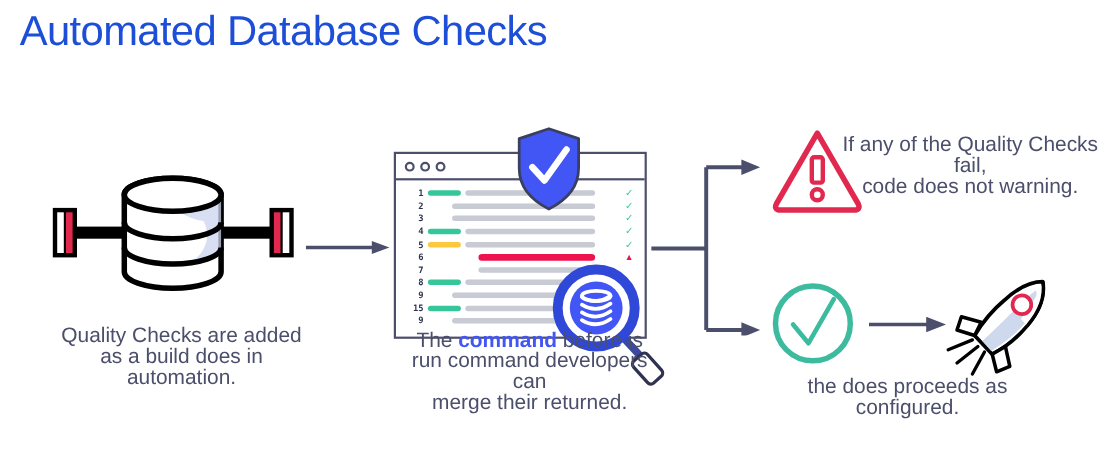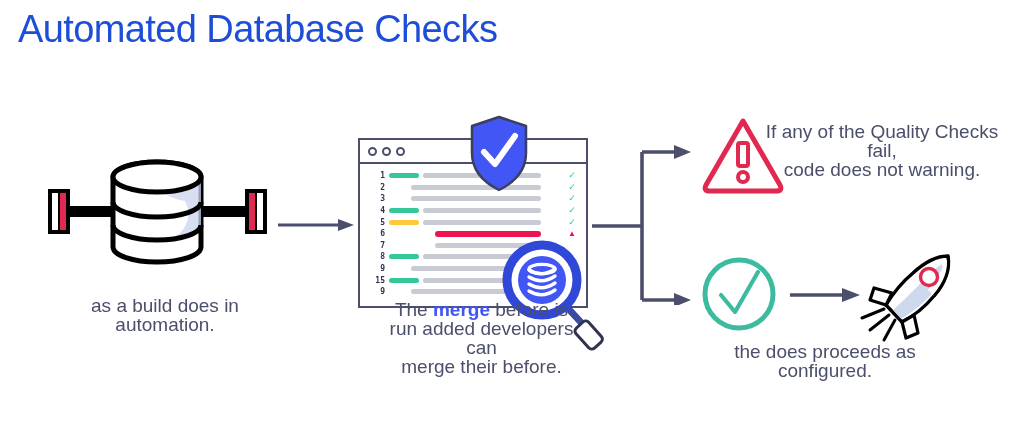--- a/index.html
+++ b/index.html
@@ -111,20 +111,21 @@
 
     <path d="M134 9 a44 15 0 0 1 22 13 v48 a40 30 0 0 1 -26 12 a30 28 0 0 0 10 -36 a38 20 0 0 1 -6 -37 z" fill="#ccd4ee" opacity="0.75"></path>
 
     <ellipse cx="112" cy="22" rx="44" ry="15" fill="#fff" stroke="#000" stroke-width="5"></ellipse>
     <path d="M68 47 a44 15 0 0 0 88 0" fill="none" stroke="#000" stroke-width="5"></path>
     <path d="M68 70 a44 15 0 0 0 88 0" fill="none" stroke="#000" stroke-width="5"></path>
   </svg>
 </div>
 
 <div class="abs caption" id="caption-db">
+  <div>Quality Checks are added</div>
   <div>as a build does in automation.</div>
 </div>
 
 <div class="abs" id="arrow-db-to-code">
   <svg width="80" height="14" viewBox="0 0 80 14">
     <line x1="0" y1="7" x2="62" y2="7" stroke="#4b4f6b" stroke-width="3"></line>
     <path d="M60 1 L76 7 L60 13 Z" fill="#4b4f6b"></path>
   </svg>
 </div>
 
@@ -291,16 +292,16 @@
       <line x1="37" y1="68" x2="26" y2="88"></line>
     </g>
   </svg>
 </div>
 
 <div class="abs caption" id="caption-pass">
   <div>the does proceeds as configured.</div>
 </div>
 
 <div class="abs caption" id="caption-code">
-  <div><span>The </span><b>merge</b><span> before is</span></div>
-  <div>run added developers can</div>
-  <div>merge their before.</div>
+  <div><span>The </span><b>command</b><span> before is</span></div>
+  <div>run command developers can</div>
+  <div>merge their returned.</div>
 </div>
 
 </body></html>

